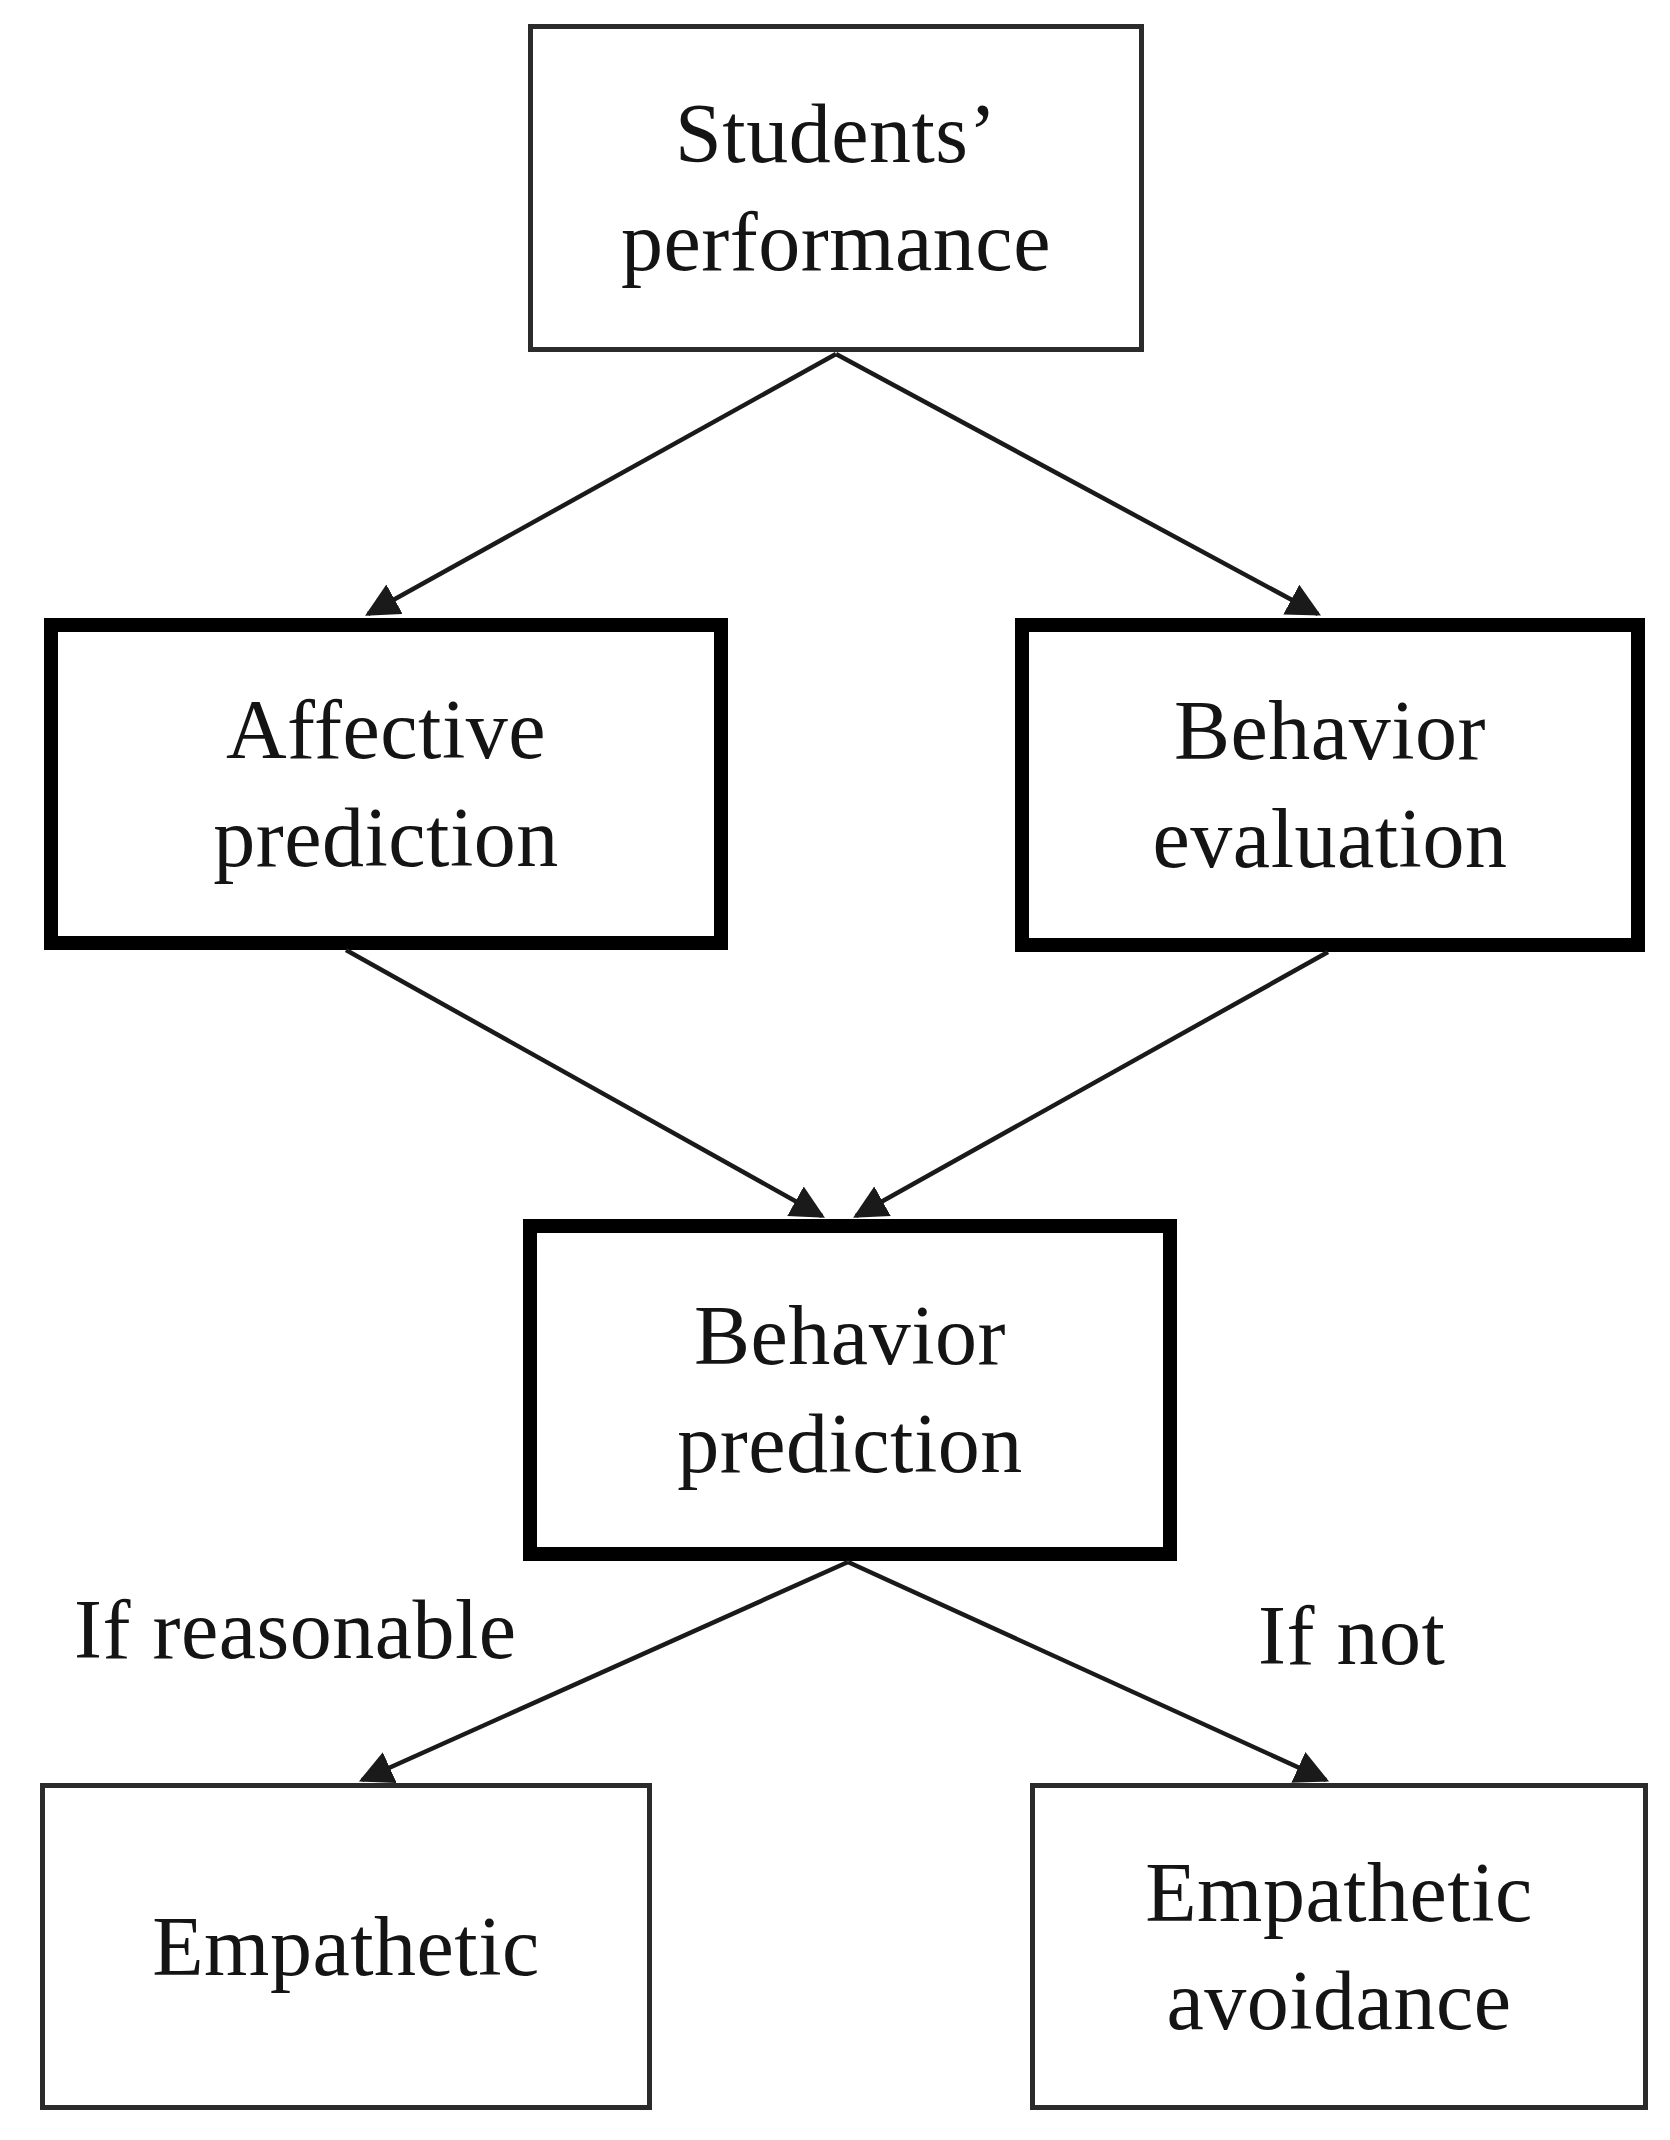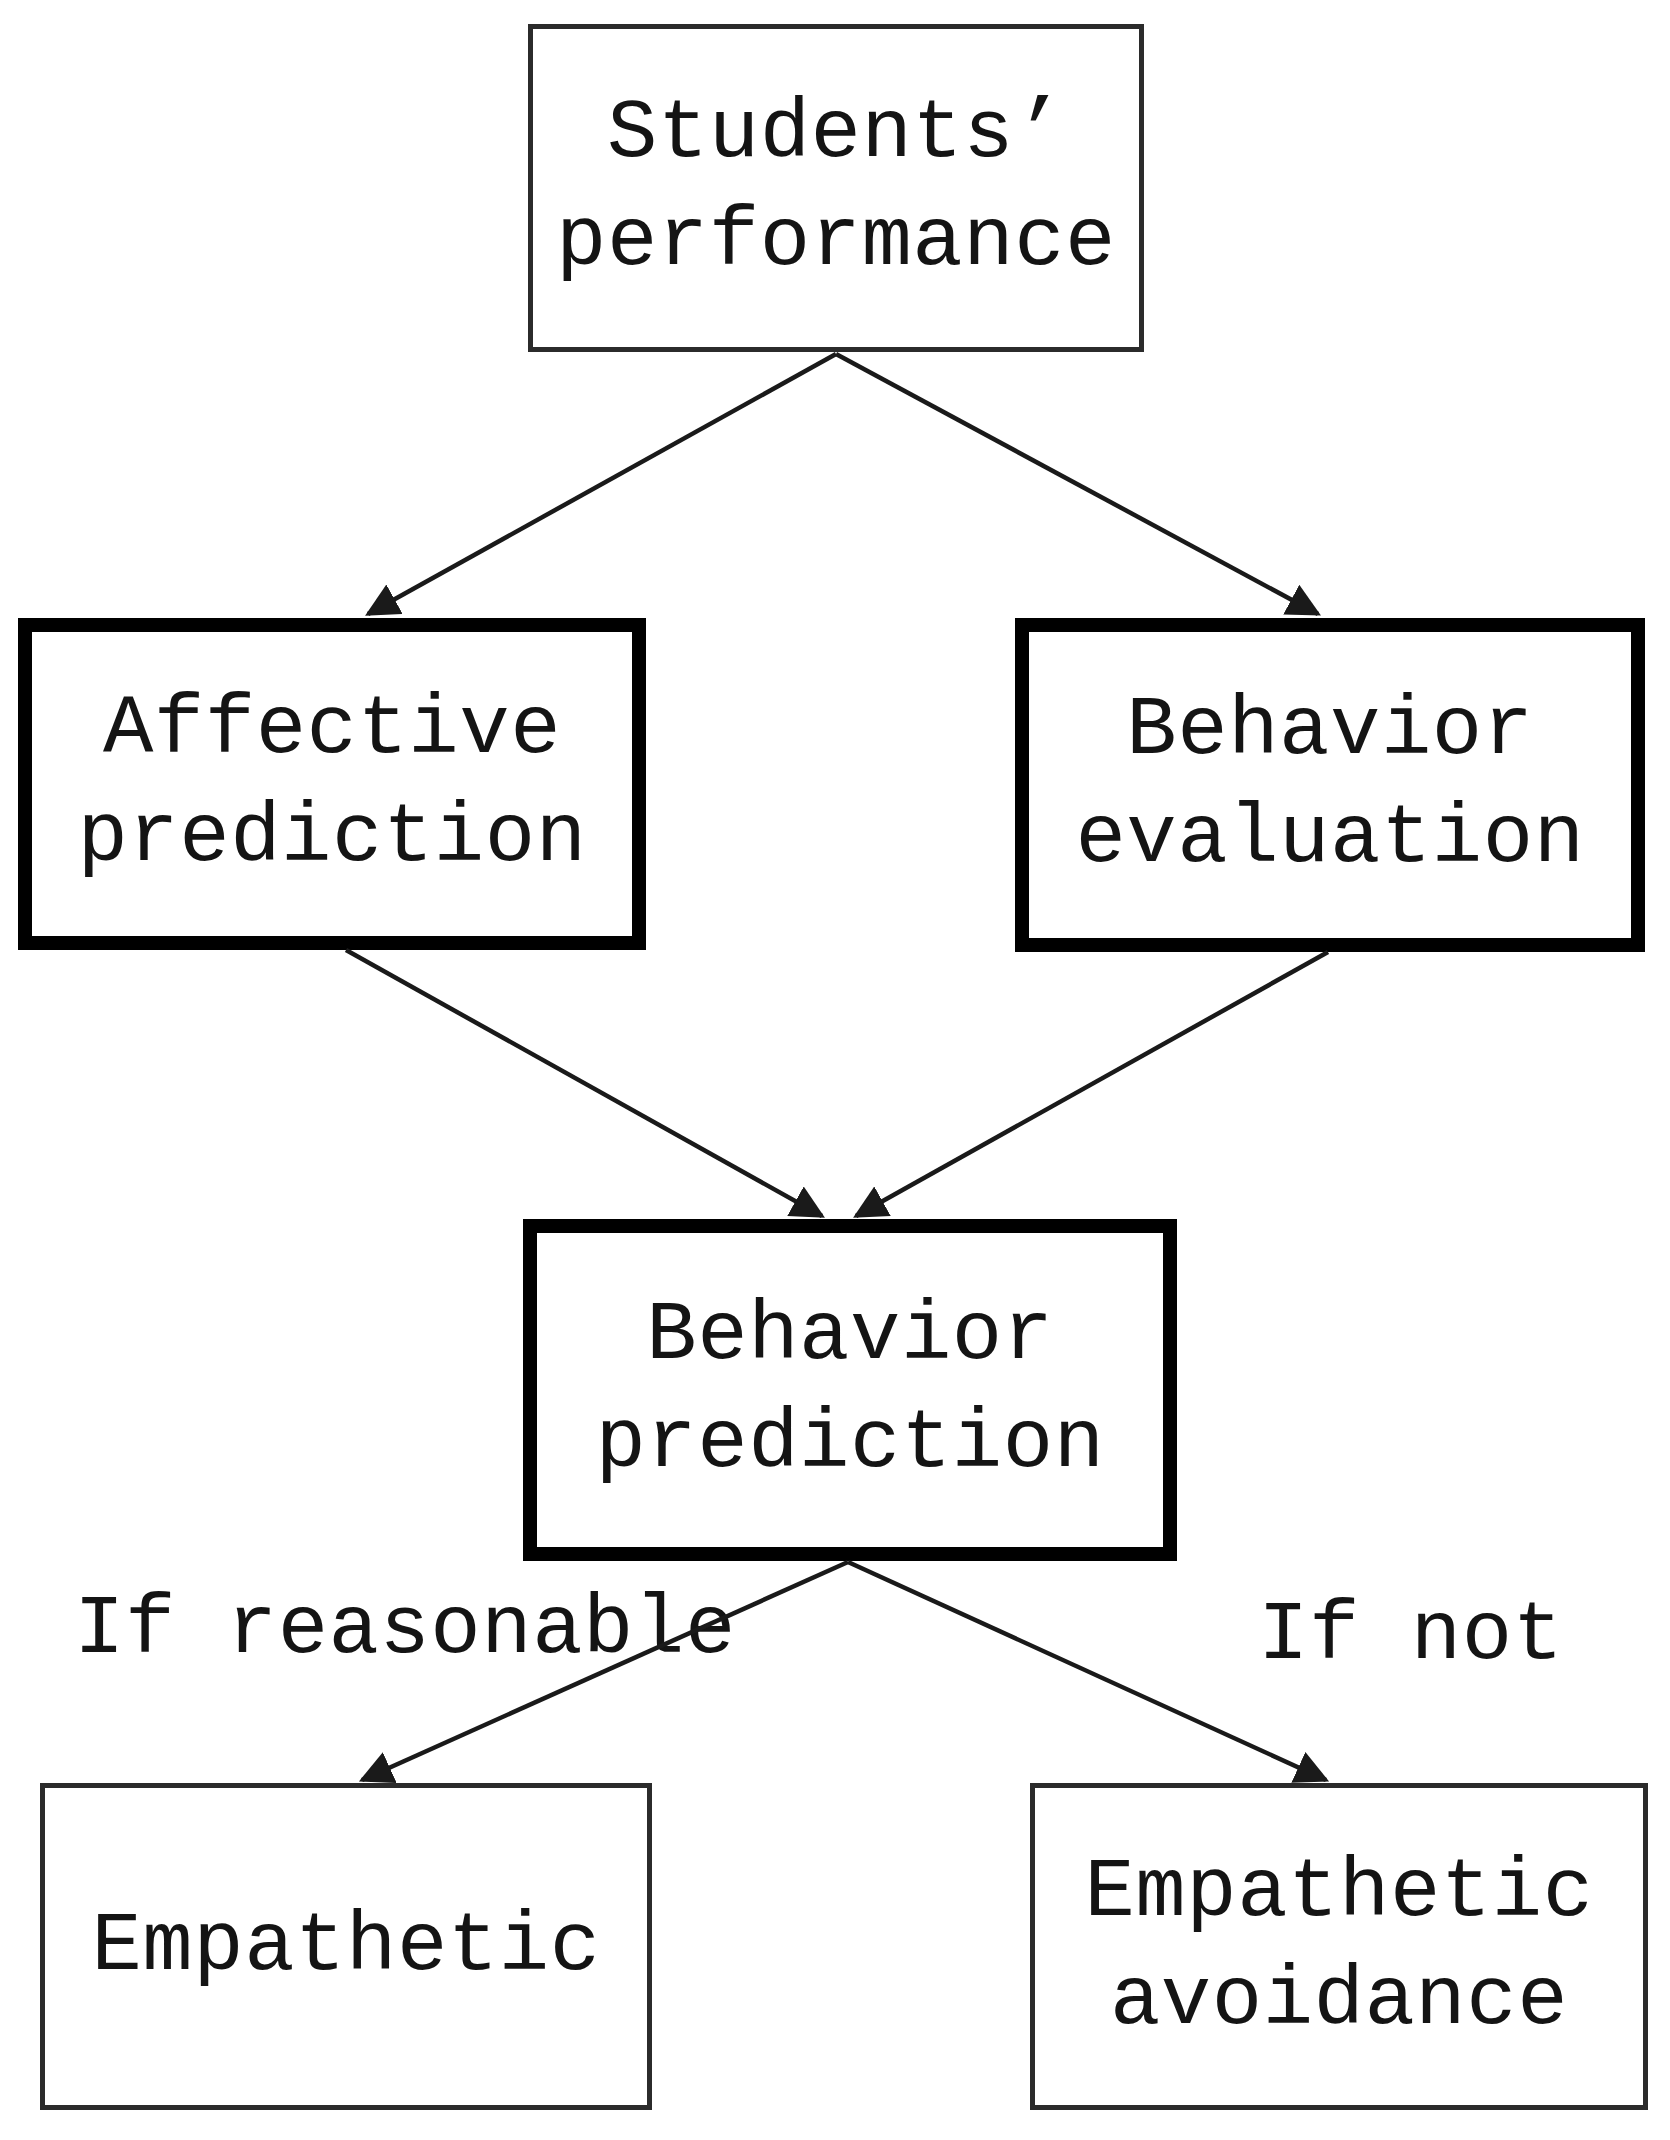--- a/index.html
+++ b/index.html
@@ -5,21 +5,21 @@
   html, body {
     margin: 0;
     padding: 0;
     background: #ffffff;
   }
   #canvas {
     position: relative;
     width: 1670px;
     height: 2140px;
     background: #ffffff;
-    font-family: Liberation Mono, monospace;
+    font-family: Liberation Serif, serif;
     color: #141414;
     overflow: hidden;
   }
   #arrow-layer {
     position: absolute;
     left: 0;
     top: 0;
     width: 1670px;
     height: 2140px;
     pointer-events: none;
@@ -52,21 +52,21 @@
   .edge-label {
     position: absolute;
     font-size: 84px;
     line-height: 1.15;
     white-space: nowrap;
     z-index: 1;
     letter-spacing: 0.5px;
   }
   
   #node-students     { left: 528px;  top: 24px;   width: 616px; height: 328px; }
-  #node-affective    { left: 18px;   top: 618px;  width: 628px; height: 332px; }
+  #node-affective    { left: 44px;   top: 618px;  width: 684px; height: 332px; }
   #node-cognitive    { left: 1015px; top: 618px;  width: 630px; height: 334px; }
   #node-behavior     { left: 523px;  top: 1219px; width: 654px; height: 342px; text-align: center; }
   #node-expression   { left: 40px;   top: 1783px; width: 612px; height: 327px; }
   #node-avoidance    { left: 1030px; top: 1783px; width: 618px; height: 327px; }
   #label-if-reasonable { left: 38px;   top: 1582px; margin-left: 36px; }
   #label-if-not        { left: 1258px; top: 1588px; }
 </style>
 </head>
 <body>
 

